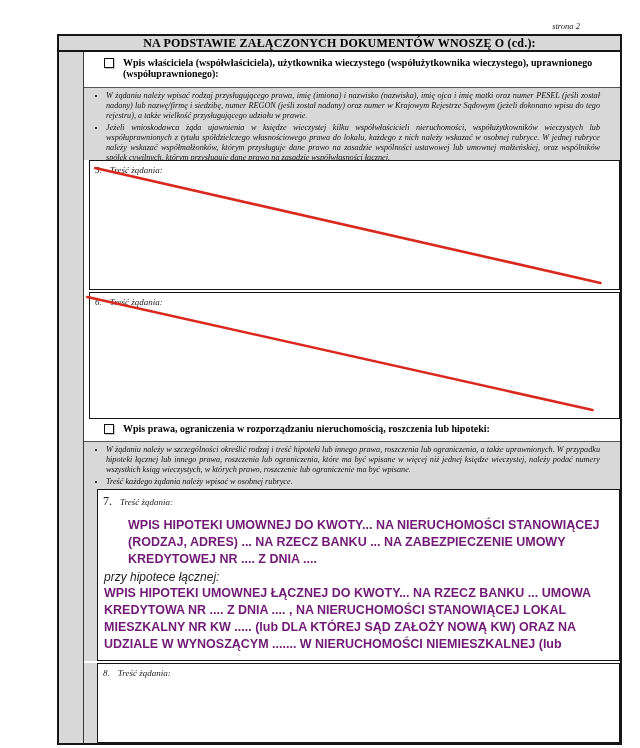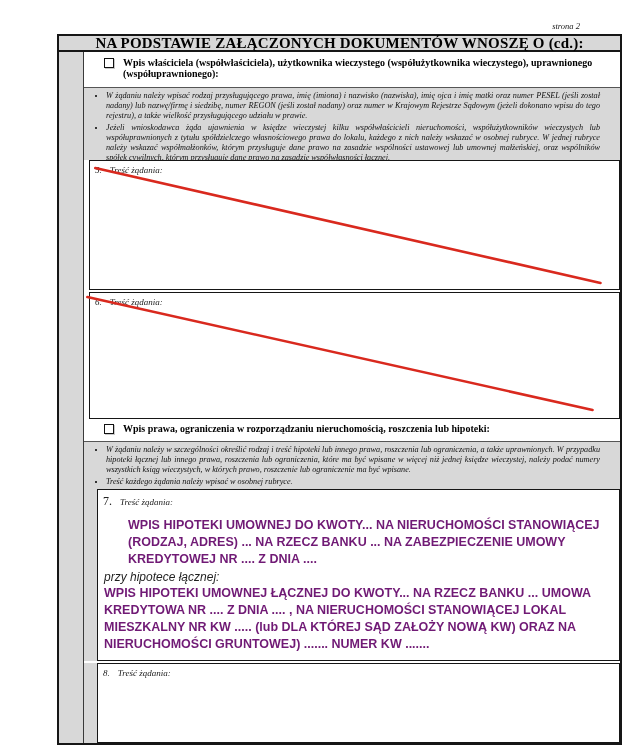--- a/index.html
+++ b/index.html
@@ -6,21 +6,21 @@
   body{background:#ffffff;width:640px;height:748px;font-family:"Liberation Serif",serif;}
   .page{position:relative;width:640px;height:748px;background:#fff;overflow:hidden;}
 
   .strona{position:absolute;left:500px;top:21px;width:80px;text-align:right;
           font:italic 8.5px/10px "Liberation Serif",serif;color:#222;}
 
   .sheet{position:absolute;left:57px;top:34px;width:565px;height:711px;
          border:2px solid #161616;box-sizing:border-box;background:#fff;}
 
   .hdr{height:16px;line-height:14px;background:#d8d8d8;border-bottom:2px solid #161616;
-       box-sizing:border-box;text-align:center;font-weight:bold;font-size:15px;
+       box-sizing:border-box;text-align:center;font-weight:bold;font-size:12px;
        letter-spacing:.2px;color:#000;}
 
   .tbody{display:flex;height:calc(100% - 16px);}
   .leftcol{width:24px;flex:none;background:#d8d8d8;border-right:1px solid #3a3a3a;}
   .content{flex:1;background:#fff;min-width:0;}
 
   .checkrow{display:flex;gap:9px;box-sizing:border-box;padding:5px 8px 0 20px;background:#fff;}
   .checkrow.r1{height:35px;}
   .checkrow.r2{height:22px;padding-top:4px;}
   .cbox{width:8px;height:8px;flex:none;margin-top:1px;border:1.4px solid #111;background:#fff;
@@ -122,21 +122,21 @@
             <div class="redblock p1">
               <div>WPIS HIPOTEKI UMOWNEJ DO KWOTY...  NA NIERUCHOMOŚCI STANOWIĄCEJ</div>
               <div>(RODZAJ, ADRES) ...  NA RZECZ BANKU ... NA ZABEZPIECZENIE UMOWY</div>
               <div>KREDYTOWEJ NR .... Z DNIA ....</div>
             </div>
             <div class="joint">przy hipotece łącznej:</div>
             <div class="redblock p2">
               <div>WPIS HIPOTEKI UMOWNEJ ŁĄCZNEJ DO KWOTY...  NA RZECZ BANKU ... UMOWA</div>
               <div>KREDYTOWA NR .... Z DNIA .... , NA NIERUCHOMOŚCI STANOWIĄCEJ LOKAL</div>
               <div>MIESZKALNY NR KW .....  (lub DLA KTÓREJ SĄD ZAŁOŻY NOWĄ KW) ORAZ NA</div>
-              <div>NIERUCHOMOŚCI GRUNTOWEJ) .......  NUMER KW .......</div>
+              <div>UDZIALE W WYNOSZĄCYM ....... W NIERUCHOMOŚCI NIEMIESZKALNEJ (lub</div>
             </div>
           </div>
         </div>
 
         <div class="graywrap w8">
           <div class="fieldbox f8">
             <div class="flabel">
               <span class="fnum">8.</span>
               <span class="ftxt">Treść żądania:</span>
             </div>

